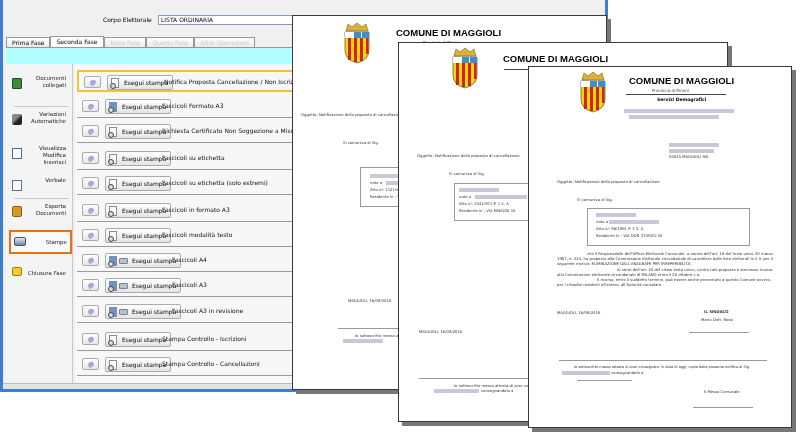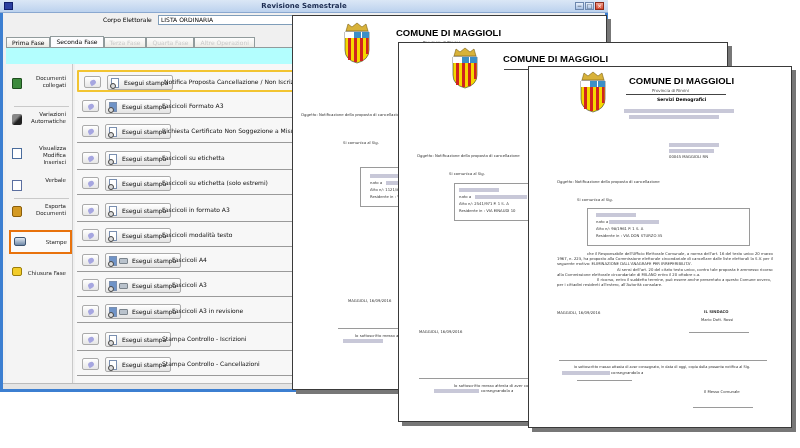--- a/index.html
+++ b/index.html
@@ -115,27 +115,20 @@
   .tiny { position: absolute; font-size: 3.8px; line-height: 5px; color: #333; white-space: nowrap; }
   .tiny.wrap { white-space: normal; }
   .blur { position: absolute; height: 4px; background: #c8c8d8; filter: blur(0.6px); }
   .addrbox { position: absolute; border: 1px solid #9a9a9a; }
   .glines { position: absolute; height: 1px; background: #9a9a9a; }
 </style>
 </head>
 <body>
 
 <div class="window">
-  <div class="titlebar">
-    <div class="app-icon"></div>
-    <div class="title-text">Revisione Semestrale</div>
-    <div class="win-btn" style="left:575px">−</div>
-    <div class="win-btn" style="left:585px">□</div>
-    <div class="win-btn close" style="left:595px">×</div>
-  </div>
 
   <div class="corpo-row">
     <span style="position:absolute; left:0; top:1px; white-space:nowrap; font-size:6px;">Corpo Elettorale</span>
     <div class="corpo-input">LISTA ORDINARIA</div>
   </div>
 
   <div class="tabs">
     <div class="tab">Prima Fase</div>
     <div class="tab active">Seconda Fase</div>
     <div class="tab disabled">Terza Fase</div>

